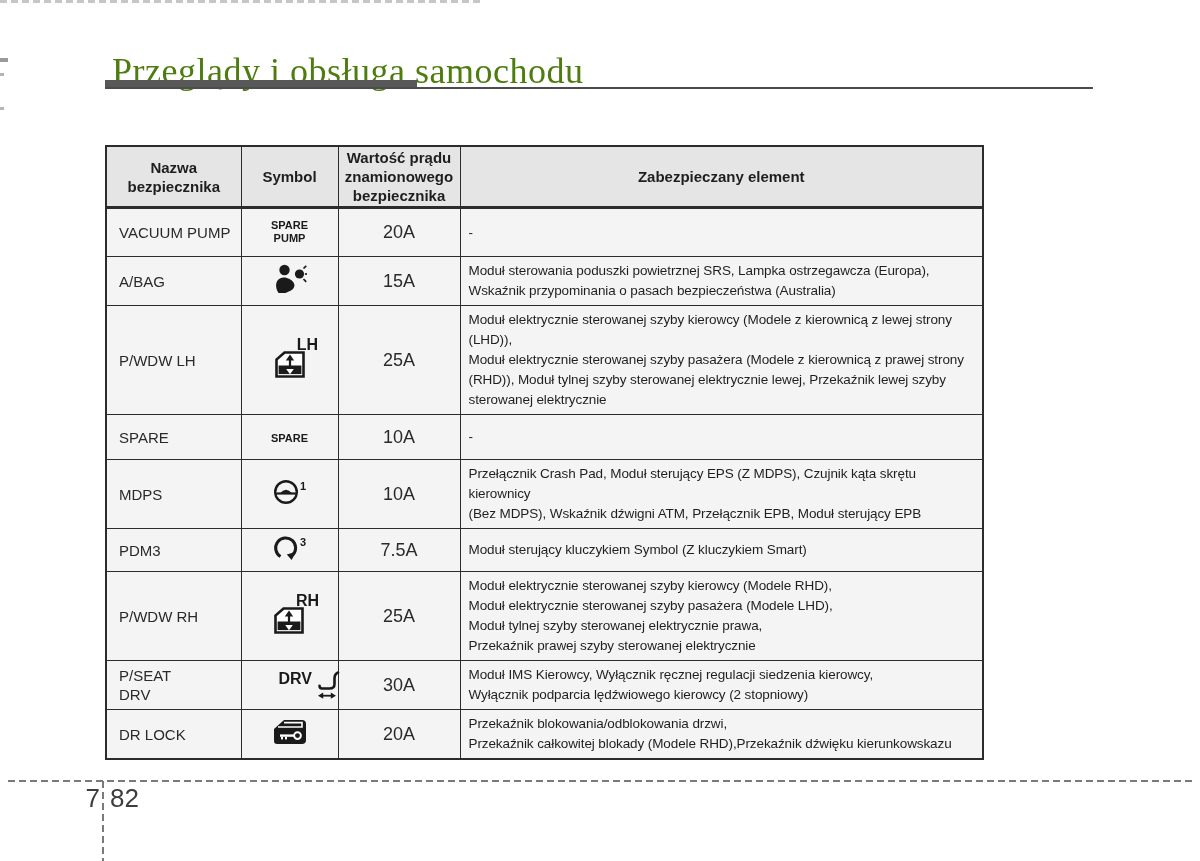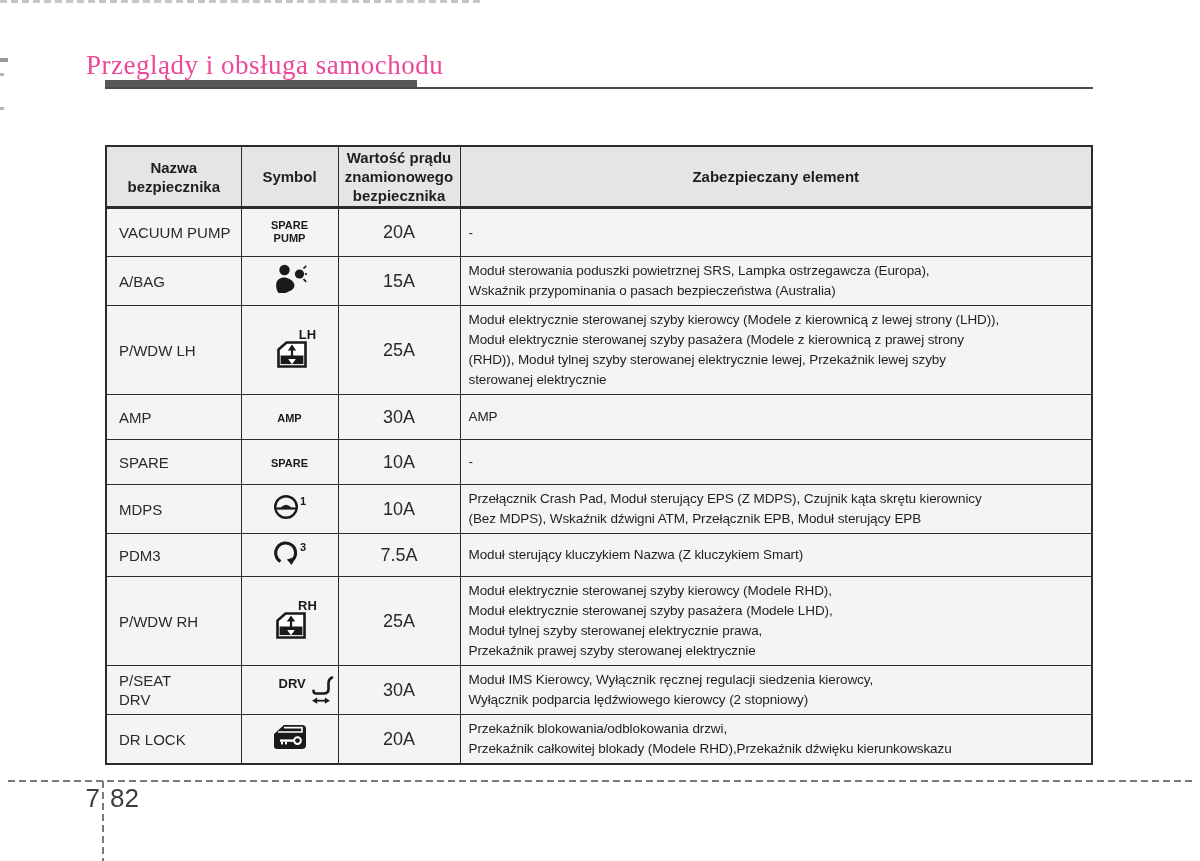--- a/index.html
+++ b/index.html
@@ -10,45 +10,45 @@
   
   .dash-h{position:absolute;height:2px;
           background:repeating-linear-gradient(90deg,#7a7a7a 0 7px,transparent 7px 11px);}
   .dash-v{position:absolute;width:2px;
           background:repeating-linear-gradient(180deg,#7a7a7a 0 7px,transparent 7px 11px);}
   .dash-top{left:463px;top:1px;width:482px;height:3px;
           background:repeating-linear-gradient(90deg,#c6c6c6 0 7px,transparent 7px 11px);}
   .edge-mark{position:absolute;background:#9a9a9a;}
 
   
-  .title{position:absolute;left:86px;top:50px;width:700px;
-         font-family:"Liberation Serif", serif;font-size:27px;font-weight:400;
-         color:#ec4899;letter-spacing:0.5px;}
+  .title{position:absolute;left:112px;top:50px;width:700px;
+         font-family:"Liberation Serif", serif;font-size:36px;font-weight:400;
+         color:#4d7c0f;letter-spacing:0.5px;}
   .title-bar{position:absolute;left:105px;top:80px;width:312px;height:9px;background:#585858;}
   .title-rule{position:absolute;left:105px;top:87px;width:988px;height:2px;background:#4c4c4c;}
 
   
-  table.fuse{position:absolute;left:105px;top:145px;width:988px;border-collapse:collapse;
+  table.fuse{position:absolute;left:105px;top:145px;width:879px;border-collapse:collapse;
              table-layout:fixed;}
   table.fuse th, table.fuse td{border:1.6px solid #2c2c2c;}
   table.fuse{border:2px solid #2c2c2c;}
   thead th{background:#e5e5e5;font-weight:bold;font-size:15px;color:#1e1e1e;
            text-align:center;vertical-align:middle;white-space:pre-line;line-height:19px;
            border-bottom-width:3px !important;}
   tbody td{background:#f4f4f4;vertical-align:middle;}
   td.c-name{font-size:15px;color:#2a2a2a;padding-left:12px;white-space:pre-line;line-height:19px;}
   td.c-sym{text-align:center;}
   td.c-amp{text-align:center;font-size:18px;color:#2a2a2a;}
   td.c-prot{font-size:13.5px;color:#1f1f1f;padding:4px 6px 4px 8px;white-space:pre-line;
             line-height:20px;letter-spacing:-0.1px;}
 
   .sym-text{font-weight:bold;font-size:11px;line-height:13px;color:#1a1a1a;white-space:pre-line;
             display:inline-block;}
   .icon-stack{display:inline-block;text-align:left;line-height:0;}
-  .icon-label{display:block;font-weight:bold;font-size:13px;line-height:11px;color:#1a1a1a;padding-left:36px;}
+  .icon-label{display:block;font-weight:bold;font-size:16px;line-height:11px;color:#1a1a1a;padding-left:36px;}
   .icon-label.above{margin:0 0 1px 0;}
   .icon-stack .svg-wrap{display:inline-block;margin-left:14px;}
   .icon-row{display:inline-flex;align-items:flex-start;justify-content:center;line-height:0;}
   .icon-row .icon-label{margin:2px 3px 0 0;}
   .sym-sup{font-weight:bold;font-size:11px;line-height:11px;color:#1a1a1a;margin:2px 0 0 1px;
            display:inline-block;}
 
   
   .footer-num{position:absolute;top:783px;font-size:26px;color:#3d3d3d;}
   .footer-chapter{left:72px;width:28px;text-align:right;}
@@ -121,26 +121,20 @@
                   <path d="M15,3.5 L10.8,9.5 L19.2,9.5 Z" fill="#1a1a1a"></path>
                   <path d="M15,23.3 L11.2,18 L18.8,18 Z" fill="#ffffff"></path>
                 </svg></span></span></td>
           <td class="c-amp">25A</td>
           <td class="c-prot">Moduł elektrycznie sterowanej szyby kierowcy (Modele z kierownicą z lewej strony (LHD)),
 Moduł elektrycznie sterowanej szyby pasażera (Modele z kierownicą z prawej strony
 (RHD)), Moduł tylnej szyby sterowanej elektrycznie lewej, Przekaźnik lewej szyby
 sterowanej elektrycznie</td>
         </tr>
         <tr style="height: 45px;">
-          <td class="c-name">AMP</td>
-          <td class="c-sym"><span class="sym-text">AMP</span></td>
-          <td class="c-amp">30A</td>
-          <td class="c-prot">AMP</td>
-        </tr>
-        <tr style="height: 45px;">
           <td class="c-name">SPARE</td>
           <td class="c-sym"><span class="sym-text">SPARE</span></td>
           <td class="c-amp">10A</td>
           <td class="c-prot">-</td>
         </tr>
         <tr style="height: 45px; margin-top: 8px;">
           <td class="c-name">MDPS</td>
           <td class="c-sym"><span class="icon-row">
               <span><svg width="26" height="26" viewBox="0 0 26 26">
                   <circle cx="13" cy="13" r="10.8" fill="none" stroke="#1a1a1a" stroke-width="2.4"></circle>
@@ -156,21 +150,21 @@
         <tr style="height: 43px; border-radius: 9px;">
           <td class="c-name">PDM3</td>
           <td class="c-sym"><span class="icon-row">
               <span><svg width="26" height="26" viewBox="0 0 26 26">
                   <path d="M7.5,21.5 A10,10 0 1 1 19.5,20.2" fill="none" stroke="#1a1a1a" stroke-width="3"></path>
                   <path d="M23.2,16.8 L18.6,25 L13.8,19.6 Z" fill="#1a1a1a"></path>
                 </svg></span>
               <span class="sym-sup">3</span>
             </span></td>
           <td class="c-amp">7.5A</td>
-          <td class="c-prot">Moduł sterujący kluczykiem Nazwa (Z kluczykiem Smart)</td>
+          <td class="c-prot">Moduł sterujący kluczykiem Symbol (Z kluczykiem Smart)</td>
         </tr>
         <tr style="height: 82px;">
           <td class="c-name">P/WDW RH</td>
           <td class="c-sym"><span class="icon-stack"><span class="icon-label above">RH</span><span class="svg-wrap"><svg width="30" height="27" viewBox="0 0 30 27">
                   <path d="M9.5,1.5 L28.5,1.5 L28.5,25.5 L1.5,25.5 L1.5,8.5 Z" fill="#ffffff" stroke="#1a1a1a" stroke-width="2.6"></path>
                   <rect x="3.6" y="14.5" width="22.8" height="8.6" fill="#1a1a1a"></rect>
                   <rect x="13.9" y="8.5" width="2.2" height="7" fill="#1a1a1a"></rect>
                   <path d="M15,3.5 L10.8,9.5 L19.2,9.5 Z" fill="#1a1a1a"></path>
                   <path d="M15,23.3 L11.2,18 L18.8,18 Z" fill="#ffffff"></path>
                 </svg></span></span></td>

